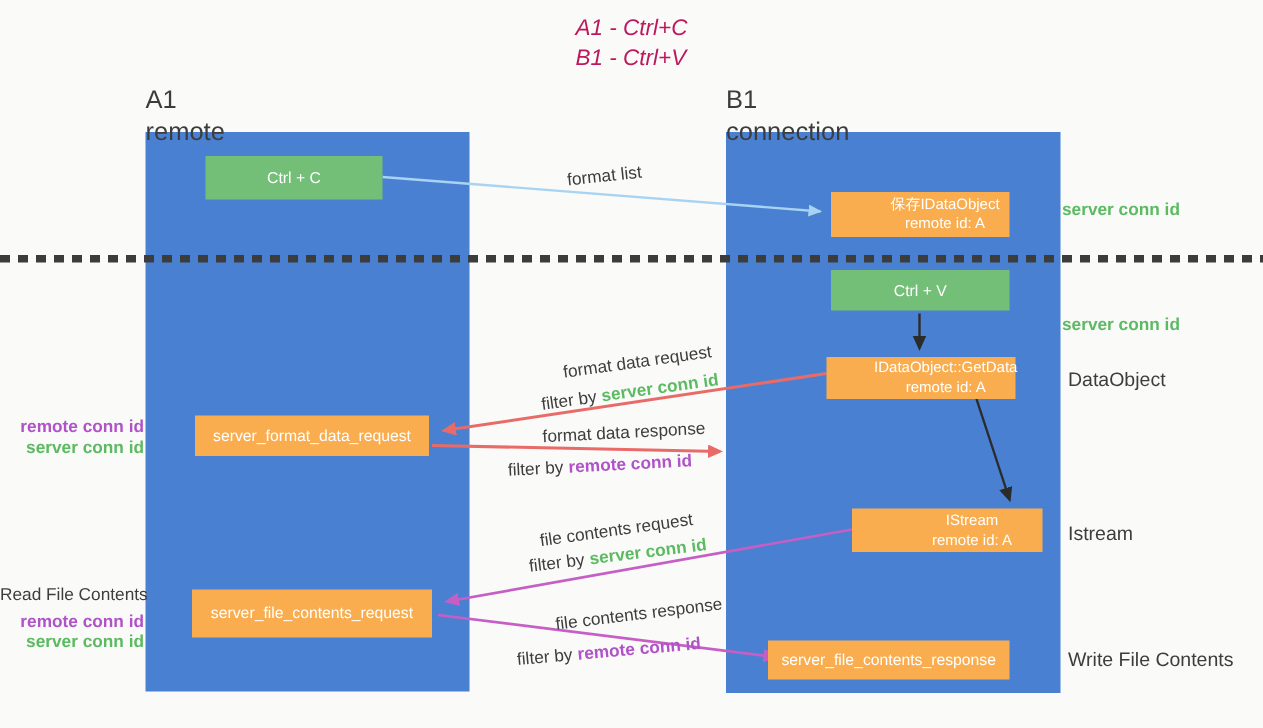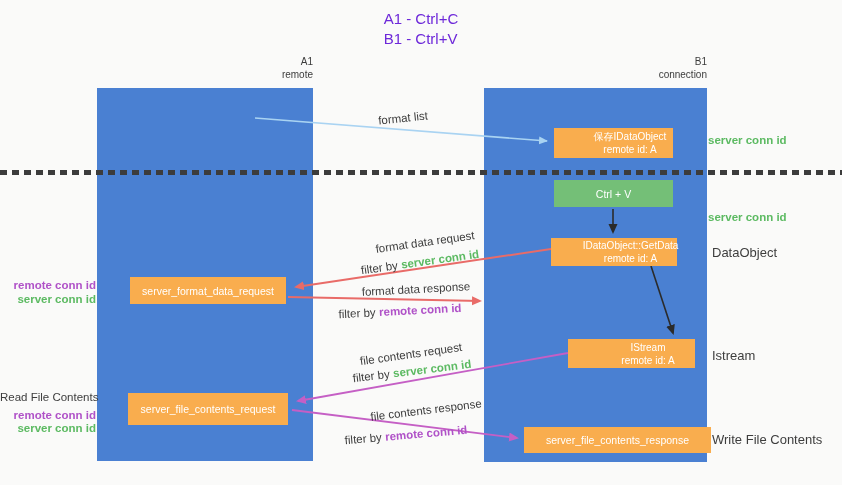--- a/index.html
+++ b/index.html
@@ -5,23 +5,23 @@
   * { box-sizing: border-box; }
   html,body { margin:0; padding:0; }
   body {
     background:#fafaf9;
     font-family:"Liberation Sans", sans-serif;
     color:#3d3d3d;
   }
   .canvas { position:relative; width:842px; height:485px; overflow:hidden; }
 
   .title { position:absolute; top:9px; left:0; width:100%; text-align:center; z-index:5; }
-  .title .inner { display:inline-block; text-align:left; font-size:15px; line-height:1.35; color:#6d28d9; }
+  .title .inner { display:inline-block; text-align:left; font-size:15px; line-height:1.35; color:#be185d;font-style:italic; }
 
-  .col-header { position:absolute; text-align:right; font-size:10px; line-height:1.25; color:#3c3c3c; z-index:5; }
+  .col-header { position:absolute; text-align:left; font-size:17px; line-height:1.25; color:#3c3c3c; z-index:5; }
 
   .column { position:absolute; background:#4a80d2; z-index:1; }
 
   .divider {
     position:absolute; left:0; top:170px; width:842px; height:5px; z-index:2;
     background:repeating-linear-gradient(90deg,#3c3c3c 0 7px,transparent 7px 12px);
   }
 
   .arrows { position:absolute; left:0; top:0; z-index:3; }
 
@@ -92,20 +92,23 @@
     </defs>
     <path d="M255,118 L547,141" stroke="#a9d3f2" stroke-width="1.6" fill="none" marker-end="url(#ah-blue)"></path>
     <path d="M613,209 L613,232" stroke="#2b2b2b" stroke-width="1.6" fill="none" marker-end="url(#ah-black)"></path>
     <path d="M651,266 L673,333" stroke="#2b2b2b" stroke-width="1.6" fill="none" marker-end="url(#ah-black)"></path>
     <path d="M551,249 L296,287" stroke="#e96b68" stroke-width="2" fill="none" marker-end="url(#ah-red)"></path>
     <path d="M288,297 L480,301" stroke="#e96b68" stroke-width="2" fill="none" marker-end="url(#ah-red)"></path>
     <path d="M568,353 L298,401" stroke="#c55fc5" stroke-width="1.8" fill="none" marker-end="url(#ah-purple)"></path>
     <path d="M292,410 L517,438" stroke="#c55fc5" stroke-width="1.8" fill="none" marker-end="url(#ah-purple)"></path>
   </svg>
 
+  <div class="node green" style="left:137px; top:104px; width:118px; height:29px;">
+    <span>Ctrl + C</span>
+  </div>
 
   <div class="node orange multi" style="left:554px; top:128px; width:119px; height:30px;">
     <div>保存IDataObject</div>
     <div class="l2">remote id: A</div>
   </div>
 
   <div class="node green" style="left:554px; top:180px; width:119px; height:27px;">
     <span>Ctrl + V</span>
   </div>
 
@@ -121,21 +124,21 @@
 
   <div class="node orange multi" style="left:568px; top:339px; width:127px; height:29px;">
     <div>IStream</div>
     <div class="l2">remote id: A</div>
   </div>
 
   <div class="node orange" style="left:128px; top:393px; width:160px; height:32px;">
     <span>server_file_contents_request</span>
   </div>
 
-  <div class="node orange" style="left:524px; top:427px; width:187px; height:26px;">
+  <div class="node orange" style="left:512px; top:427px; width:161px; height:26px;">
     <span>server_file_contents_response</span>
   </div>
 
   <div class="alabel" style="left:403px; top:118px; transform:translate(-50%,-50%) rotate(-6deg);">
     <span>format list</span>
   </div>
 
   <div class="alabel" style="left:425px; top:242px; transform:translate(-50%,-50%) rotate(-8deg);">
     <span>format data request</span>
   </div>

